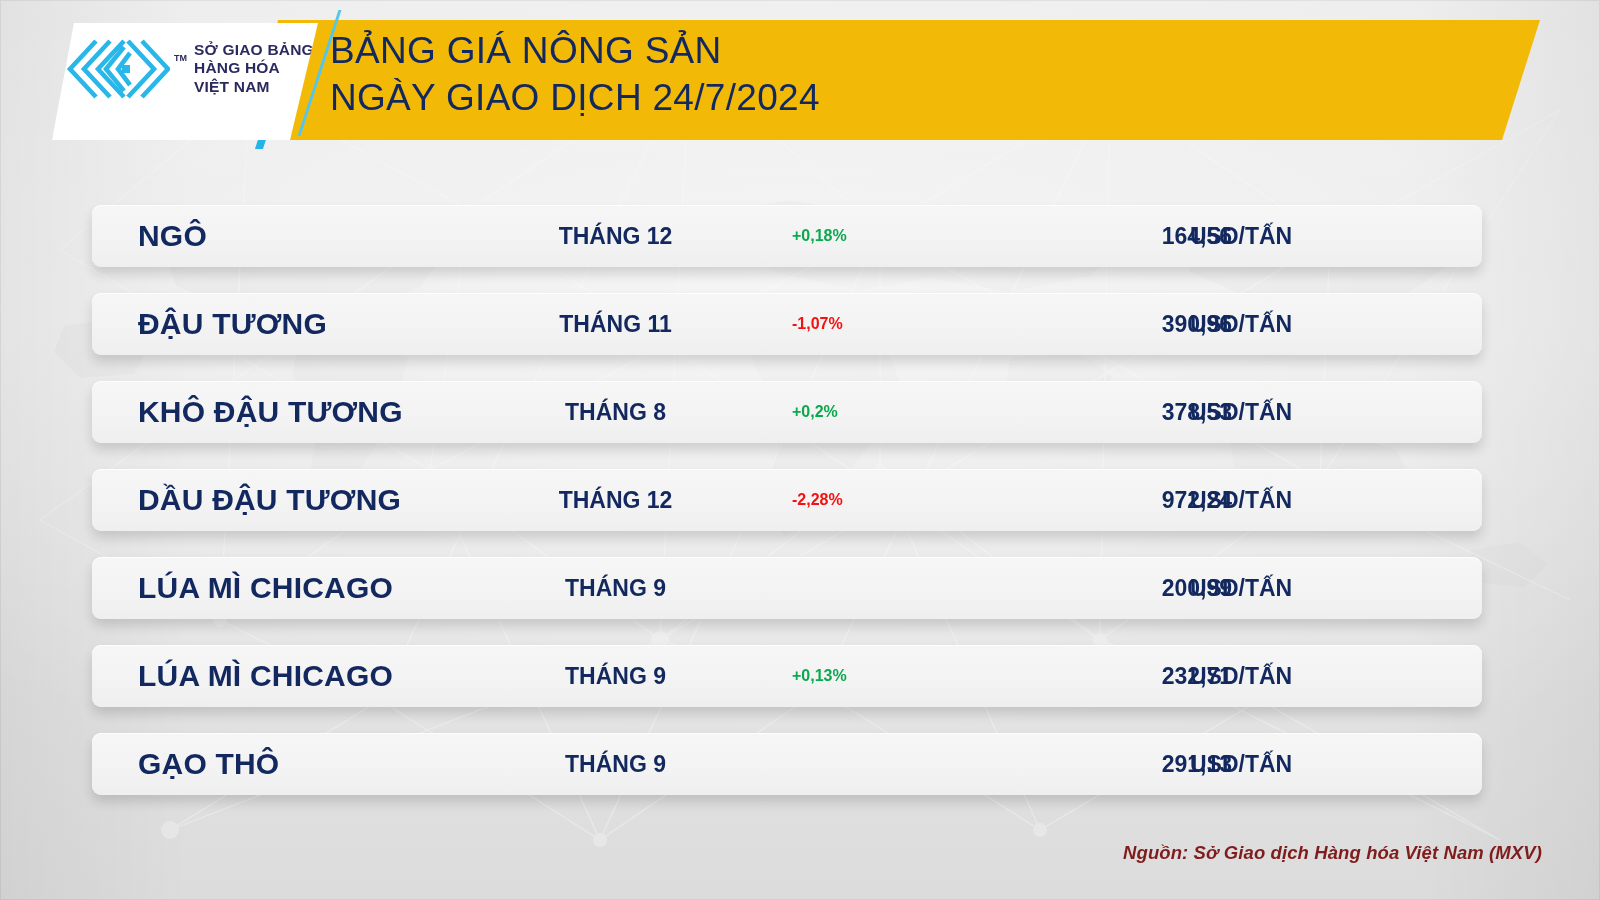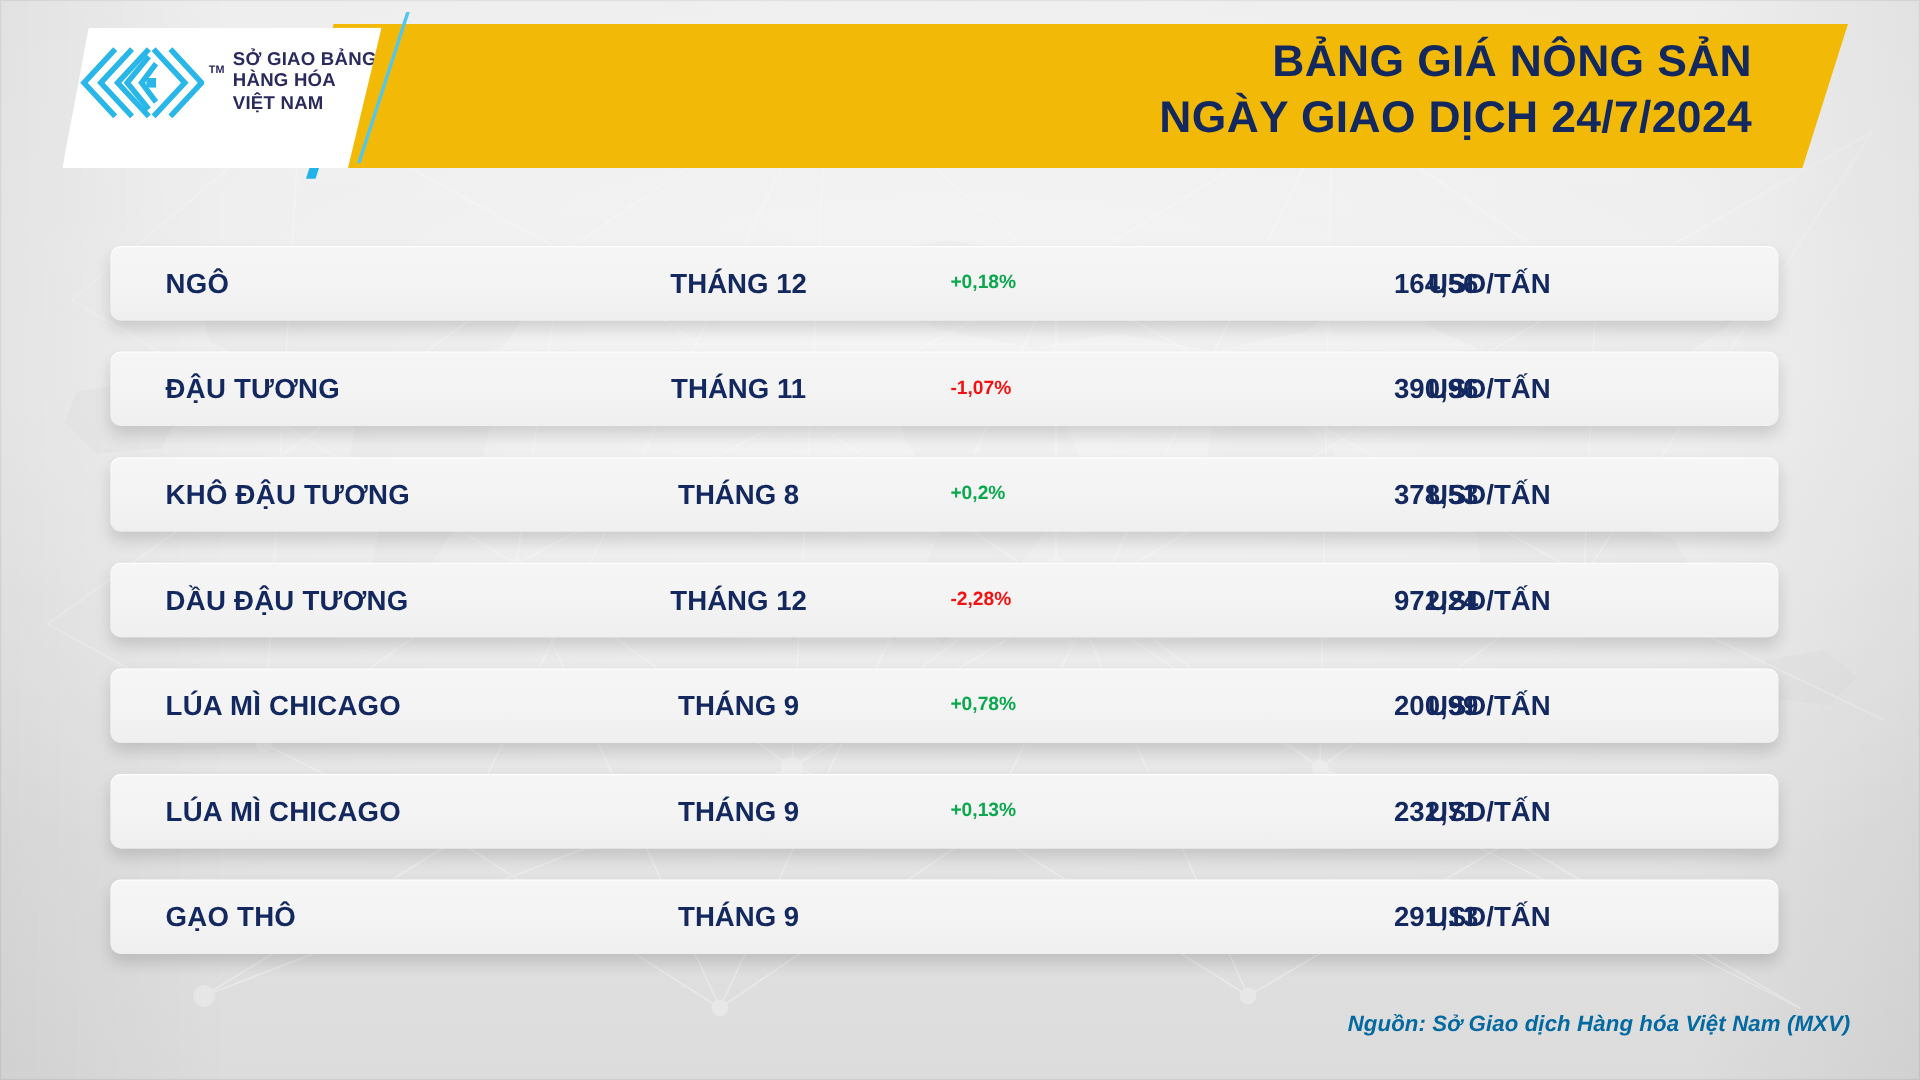--- a/index.html
+++ b/index.html
@@ -63,24 +63,24 @@
     width: 1290px;
     height: 120px;
     background: #f2ba06;
     clip-path: polygon(28px 0, 100% 0, calc(100% - 38px) 100%, 0 100%);
   }
   .banner-title {
     position: absolute;
     left: 330px;
     top: 28px;
     width: 1130px;
-    text-align: right;
+    text-align: left;
     color: #12285f;
     font-size: 37px;
-    font-weight: bold;
+    font-weight: normal;
     line-height: 1.26;
     letter-spacing: .3px;
   }
   .banner-title .l2 { display:block; }
 
   .logo-plate {
     position: absolute;
     left: 52px;
     top: 23px;
     width: 266px;
@@ -149,21 +149,21 @@
     border-radius: 9px;
     box-shadow: 0 7px 12px rgba(0,0,0,.14), 0 1px 0 rgba(255,255,255,.9) inset;
     display: flex;
     align-items: center;
     color: #12285f;
     font-weight: bold;
   }
   .c-name {
     position: absolute;
     left: 46px;
-    font-size: 23px;
+    font-size: 30px;
     letter-spacing: .2px;
     white-space: nowrap;
   }
   .c-month {
     position: absolute;
     left: 406px;
     width: 235px;
     text-align: center;
     font-size: 23px;
   }
@@ -187,21 +187,21 @@
     left: 1098px;
     font-size: 23px;
     white-space: nowrap;
   }
 
   
   .source {
     position: absolute;
     right: 58px;
     top: 842px;
-    color: #0369a1;
+    color: #7f1d1d;
     font-size: 18.5px;
     font-weight: bold;
     font-style: italic;
     letter-spacing: .1px;
   }
 </style>
 </head>
 <body>
 
 <div class="canvas">
@@ -321,21 +321,20 @@
       <div class="row" style="top: 469px;">
         <div class="c-name">DẦU ĐẬU TƯƠNG</div>
         <div class="c-month">THÁNG 12</div>
         <div class="c-change down">-2,28%</div>
         <div class="c-price">972,24</div>
         <div class="c-unit">USD/TẤN</div>
       </div>
       <div class="row" style="top: 557px;">
         <div class="c-name">LÚA MÌ CHICAGO</div>
         <div class="c-month">THÁNG 9</div>
-        <div class="c-change up">+0,78%</div>
         <div class="c-price">200,99</div>
         <div class="c-unit">USD/TẤN</div>
       </div>
       <div class="row" style="top: 645px;">
         <div class="c-name">LÚA MÌ CHICAGO</div>
         <div class="c-month">THÁNG 9</div>
         <div class="c-change up">+0,13%</div>
         <div class="c-price">232,71</div>
         <div class="c-unit">USD/TẤN</div>
       </div>

